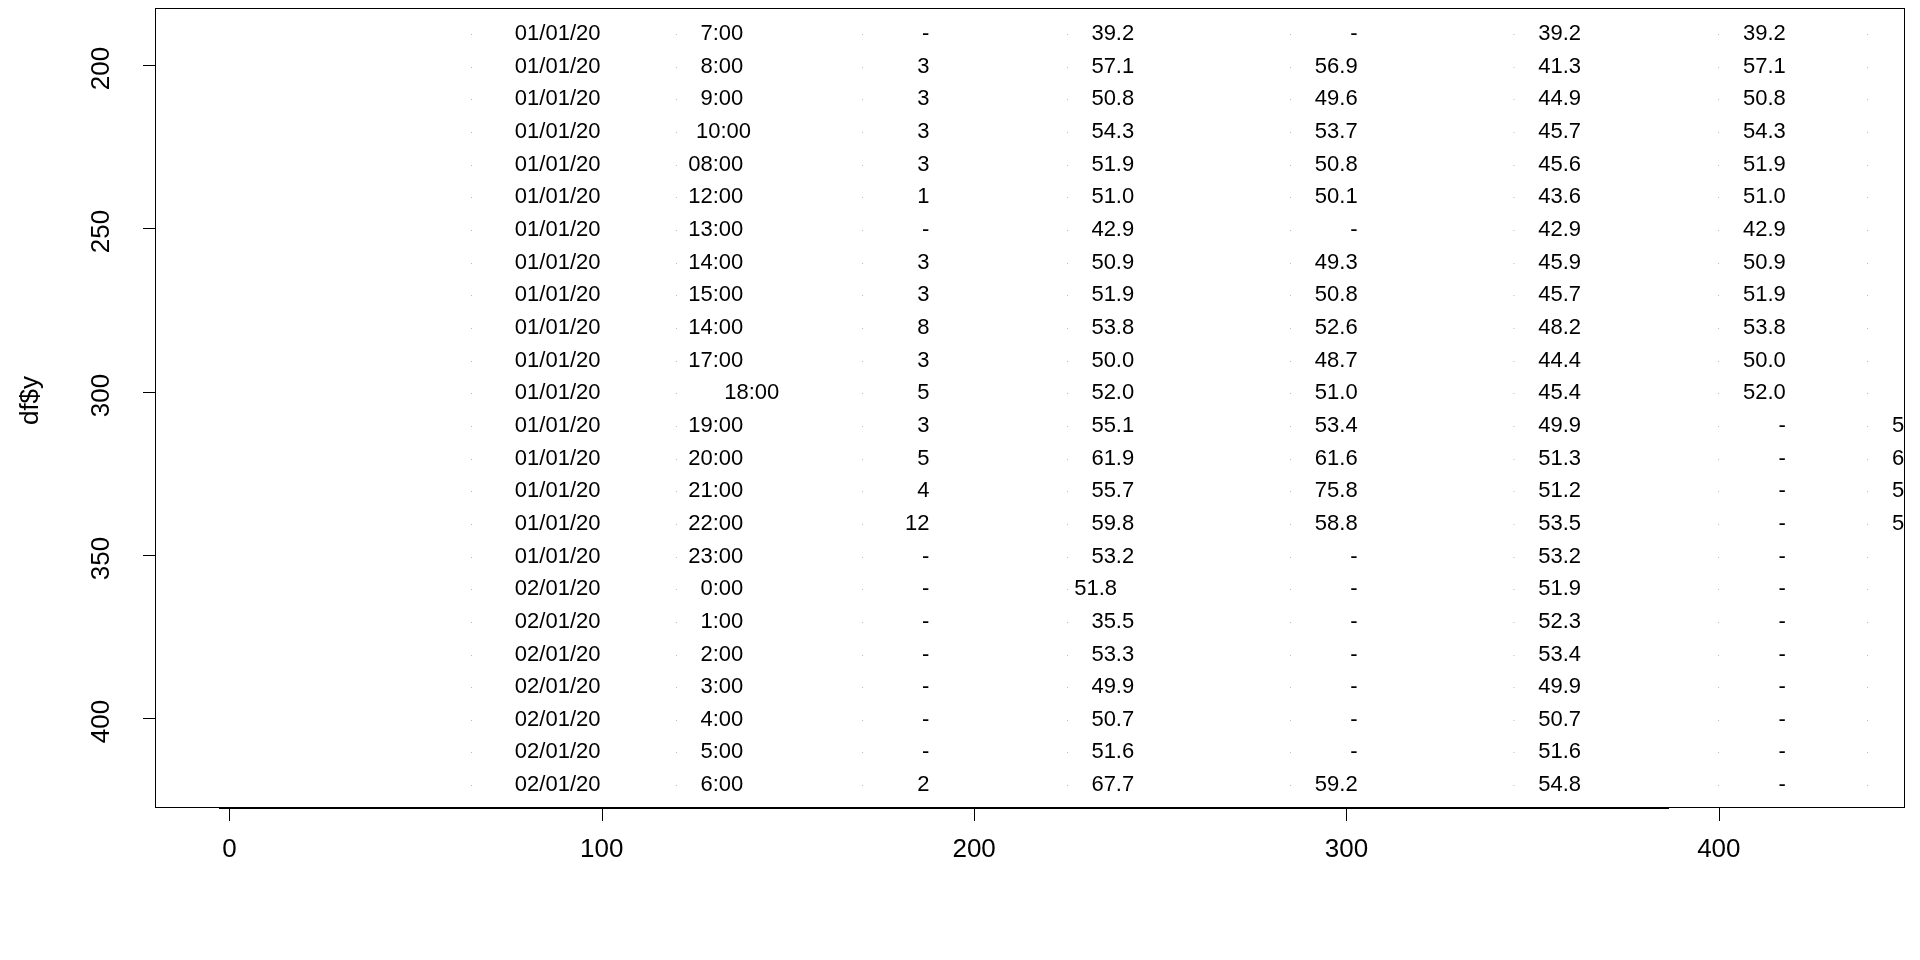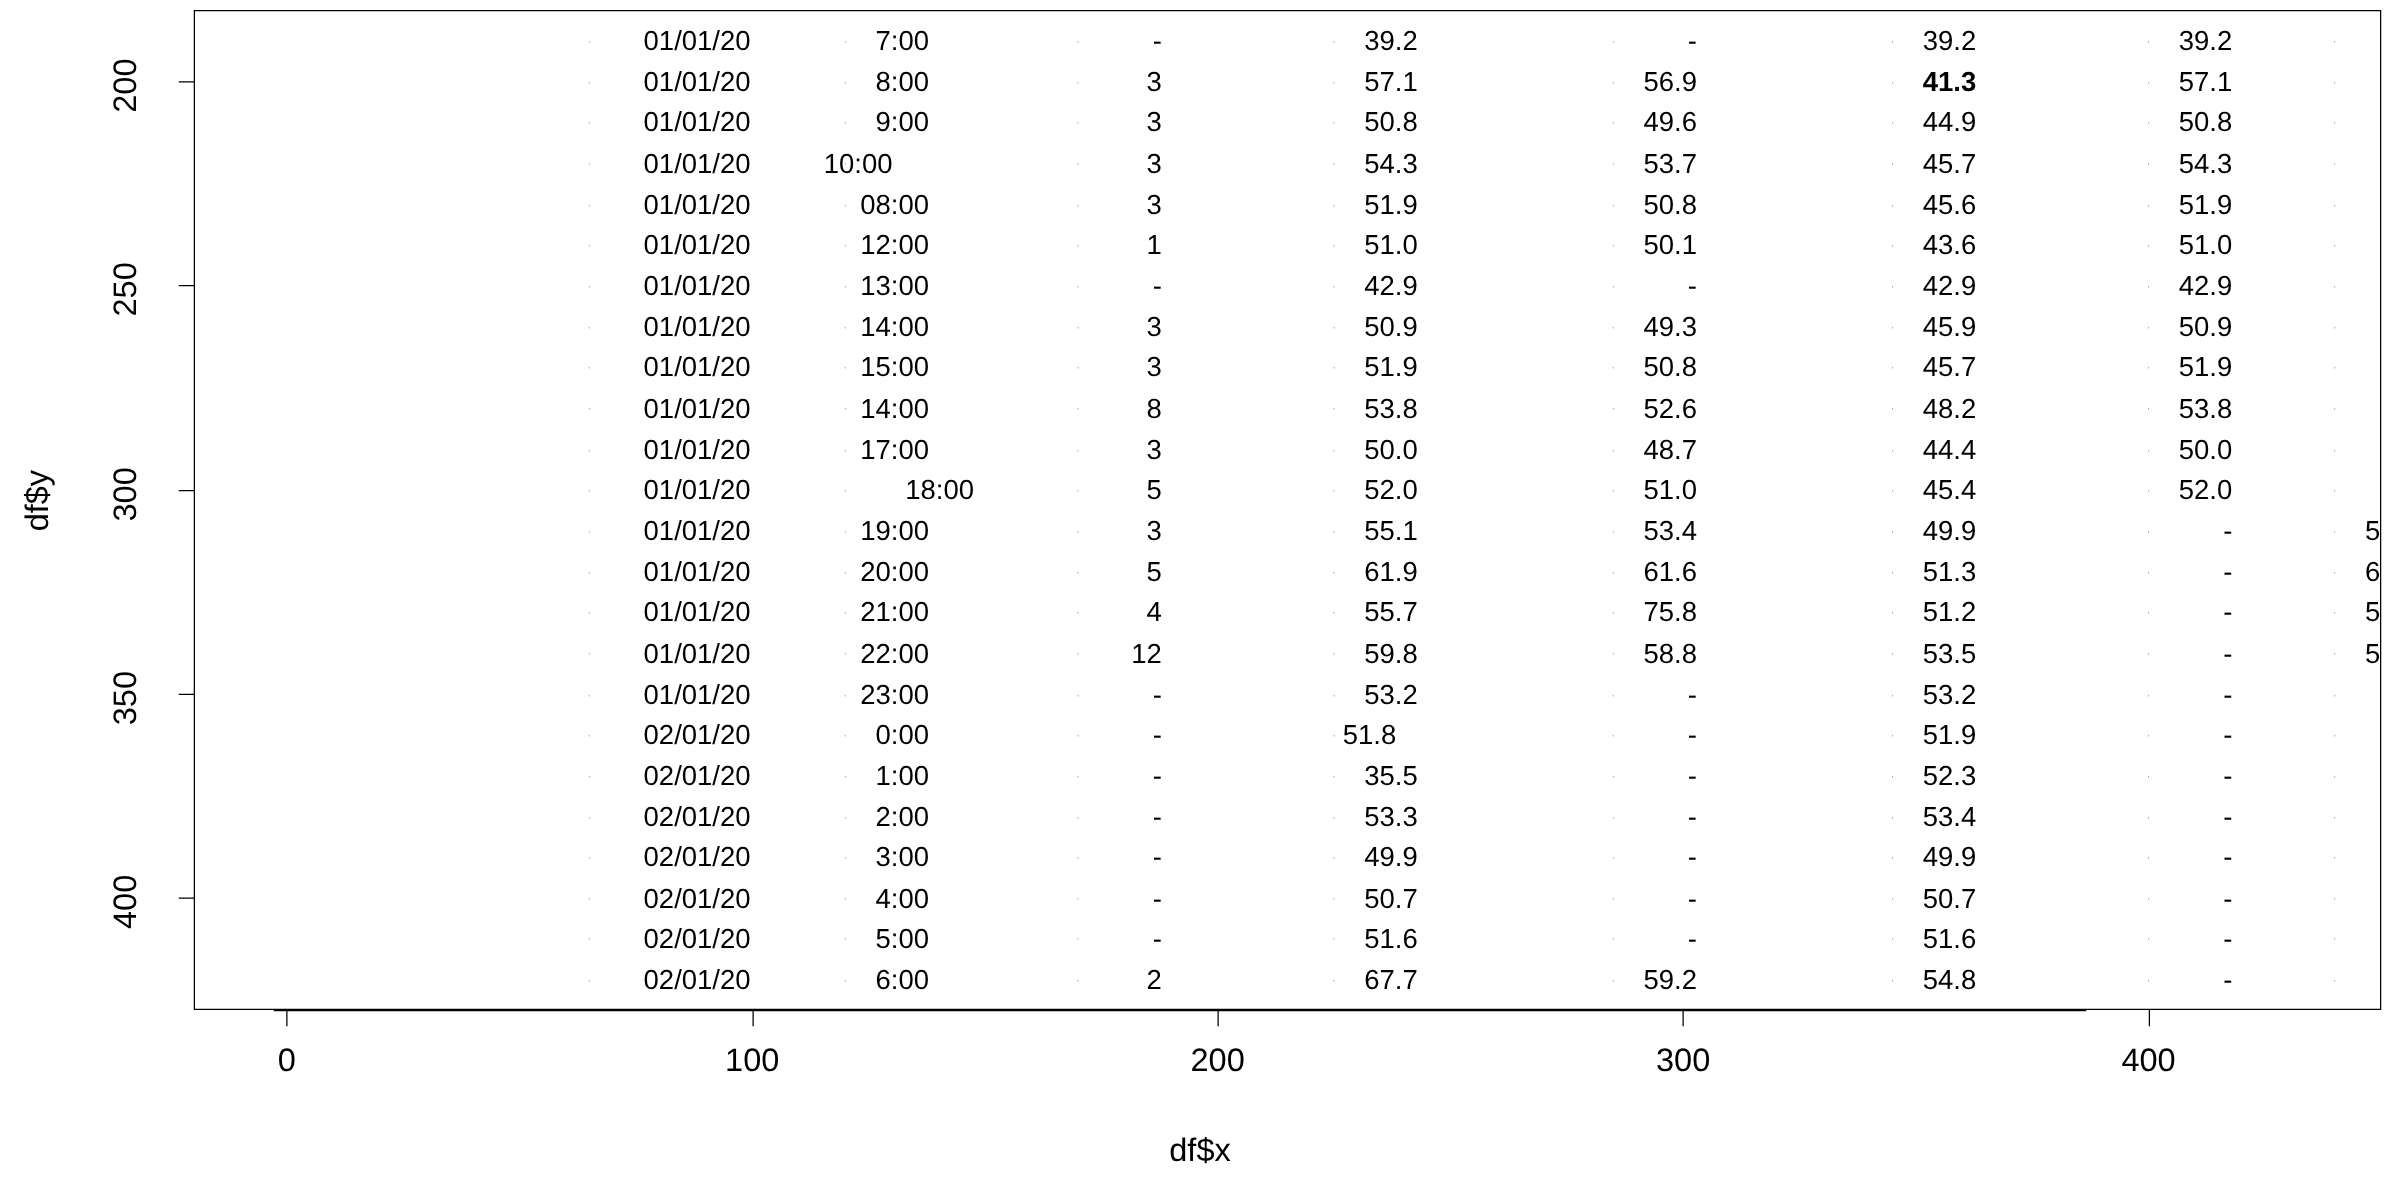--- a/index.html
+++ b/index.html
@@ -176,21 +176,21 @@
       <div class="lbl r" style="left: 324.489px; top: 45.7755px; width: 120px;">01/01/20</div>
       <div class="pt" style="left: 519.277px; top: 54.7755px;">·</div>
       <div class="lbl r" style="left: 529.277px; top: 45.7755px; width: 58px;">8:00</div>
       <div class="pt" style="left: 705.447px; top: 54.7755px;">·</div>
       <div class="lbl r" style="left: 715.447px; top: 45.7755px; width: 58px;">3</div>
       <div class="pt" style="left: 910.234px; top: 54.7755px;">·</div>
       <div class="lbl r" style="left: 920.234px; top: 45.7755px; width: 58px;">57.1</div>
       <div class="pt" style="left: 1133.64px; top: 54.7755px;">·</div>
       <div class="lbl r" style="left: 1143.64px; top: 45.7755px; width: 58px;">56.9</div>
       <div class="pt" style="left: 1357.04px; top: 54.7755px;">·</div>
-      <div class="lbl r" style="left: 1367.04px; top: 45.7755px; width: 58px; font-weight: bold;">41.3</div>
+      <div class="lbl r" style="left: 1367.04px; top: 45.7755px; width: 58px;">41.3</div>
       <div class="pt" style="left: 1561.83px; top: 54.7755px;">·</div>
       <div class="lbl r" style="left: 1571.83px; top: 45.7755px; width: 58px;">57.1</div>
       <div class="pt" style="left: 1710.77px; top: 54.7755px;">·</div>
       <div class="lbl r" style="left: 1720.77px; top: 45.7755px; width: 58px;">-</div>
       <div class="pt" style="left: 314.489px; top: 87.4286px;">·</div>
       <div class="lbl r" style="left: 324.489px; top: 78.4286px; width: 120px;">01/01/20</div>
       <div class="pt" style="left: 519.277px; top: 87.4286px;">·</div>
       <div class="lbl r" style="left: 529.277px; top: 78.4286px; width: 58px;">9:00</div>
       <div class="pt" style="left: 705.447px; top: 87.4286px;">·</div>
       <div class="lbl r" style="left: 715.447px; top: 78.4286px; width: 58px;">3</div>
@@ -200,21 +200,21 @@
       <div class="lbl r" style="left: 1143.64px; top: 78.4286px; width: 58px;">49.6</div>
       <div class="pt" style="left: 1357.04px; top: 87.4286px;">·</div>
       <div class="lbl r" style="left: 1367.04px; top: 78.4286px; width: 58px;">44.9</div>
       <div class="pt" style="left: 1561.83px; top: 87.4286px;">·</div>
       <div class="lbl r" style="left: 1571.83px; top: 78.4286px; width: 58px;">50.8</div>
       <div class="pt" style="left: 1710.77px; top: 87.4286px;">·</div>
       <div class="lbl r" style="left: 1720.77px; top: 78.4286px; width: 58px;">-</div>
       <div class="pt" style="left: 314.489px; top: 120.082px;">·</div>
       <div class="lbl r" style="left: 324.489px; top: 111.082px; width: 120px;">01/01/20</div>
       <div class="pt" style="left: 519.277px; top: 120.082px;">·</div>
-      <div class="lbl r" style="left: 500px; top: 111.082px; width: 58px;">10:00</div>
+      <div class="lbl r" style="left: 537px; top: 111.082px; width: 58px;">10:00</div>
       <div class="pt" style="left: 705.447px; top: 120.082px;">·</div>
       <div class="lbl r" style="left: 715.447px; top: 111.082px; width: 58px;">3</div>
       <div class="pt" style="left: 910.234px; top: 120.082px;">·</div>
       <div class="lbl r" style="left: 920.234px; top: 111.082px; width: 58px;">54.3</div>
       <div class="pt" style="left: 1133.64px; top: 120.082px;">·</div>
       <div class="lbl r" style="left: 1143.64px; top: 111.082px; width: 58px;">53.7</div>
       <div class="pt" style="left: 1357.04px; top: 120.082px;">·</div>
       <div class="lbl r" style="left: 1367.04px; top: 111.082px; width: 58px;">45.7</div>
       <div class="pt" style="left: 1561.83px; top: 120.082px;">·</div>
       <div class="lbl r" style="left: 1571.83px; top: 111.082px; width: 58px;">54.3</div>
@@ -549,17 +549,14 @@
       <div class="xtick-line" style="left: 446.809px;"></div>
       <div class="xtick-label" style="left: 446.809px;">100</div>
       <div class="xtick-line" style="left: 819.149px;"></div>
       <div class="xtick-label" style="left: 819.149px;">200</div>
       <div class="xtick-line" style="left: 1191.49px;"></div>
       <div class="xtick-label" style="left: 1191.49px;">300</div>
       <div class="xtick-line" style="left: 1563.83px;"></div>
       <div class="xtick-label" style="left: 1563.83px;">400</div>
     </div>
 
-  <div id="xlab">
-    <span>df$x</span>
-  </div>
 
 </div>
 
 </body></html>

